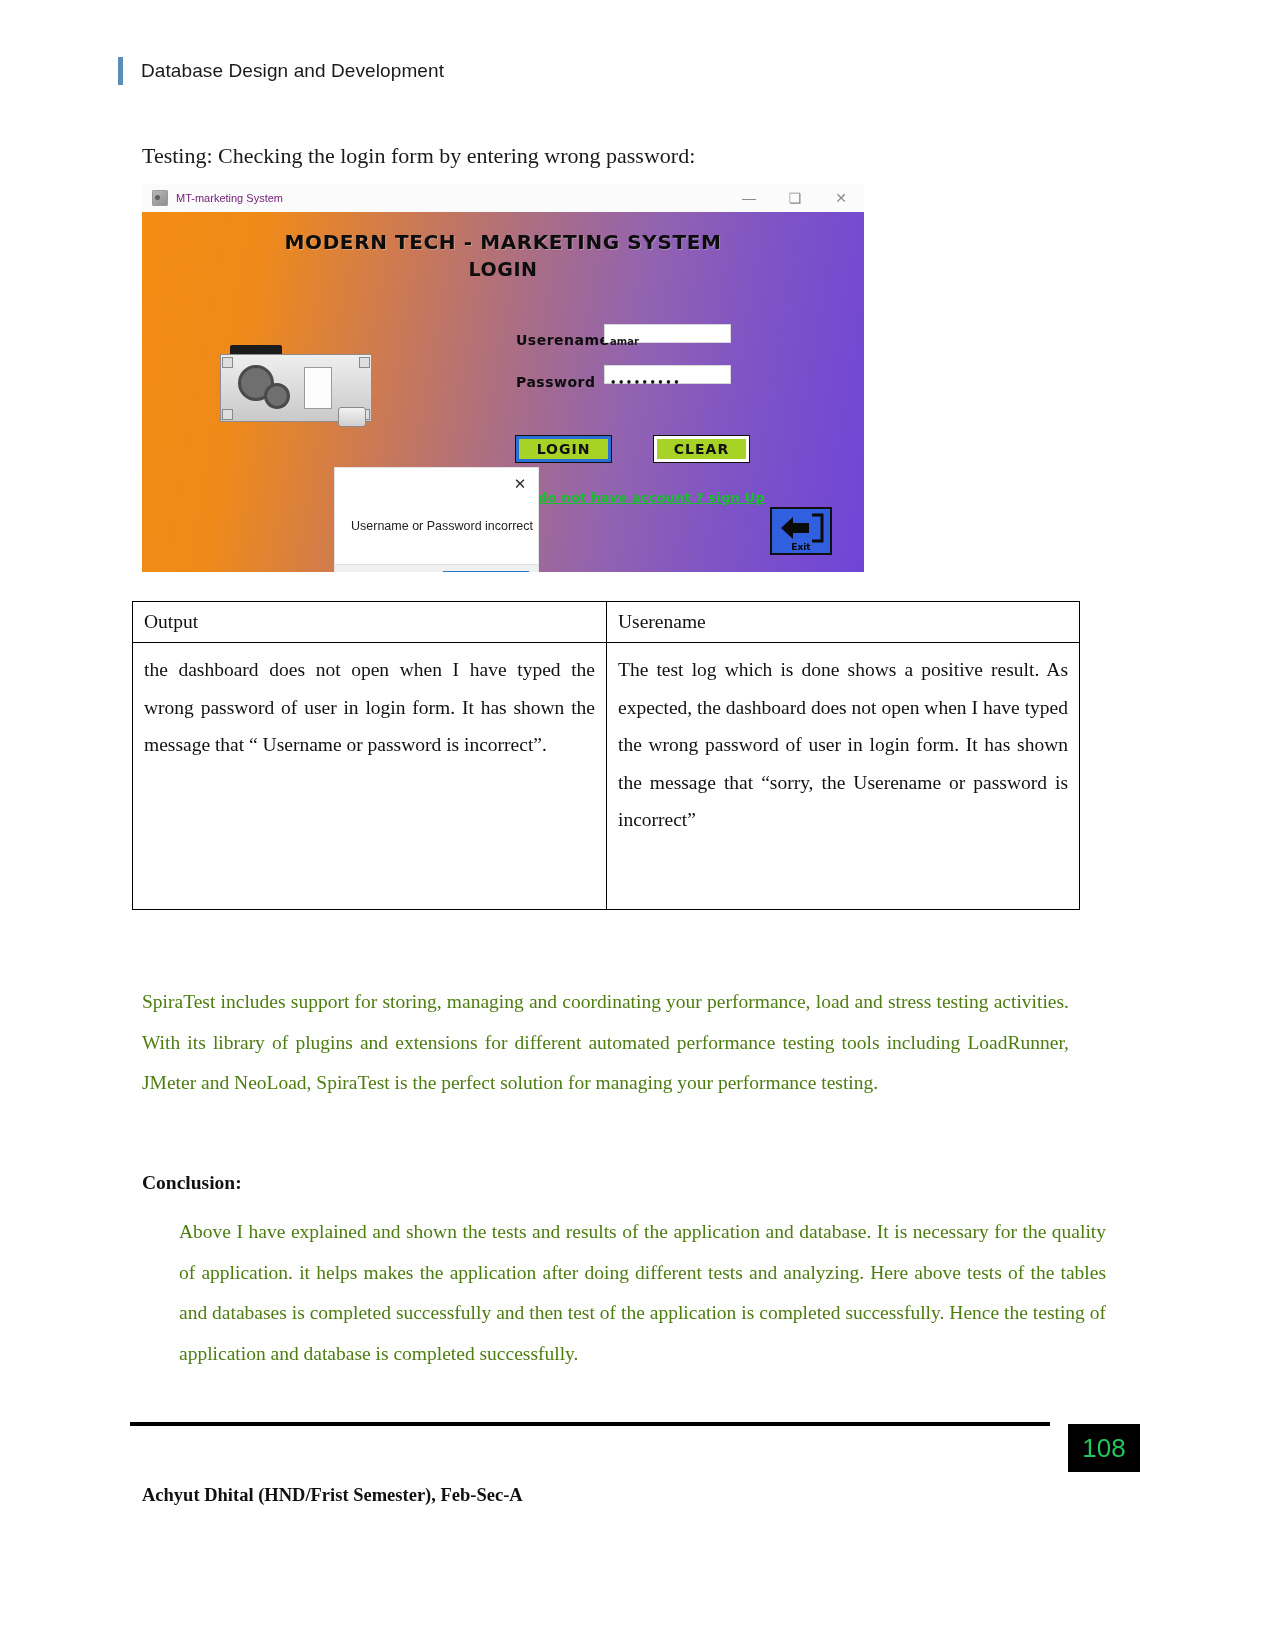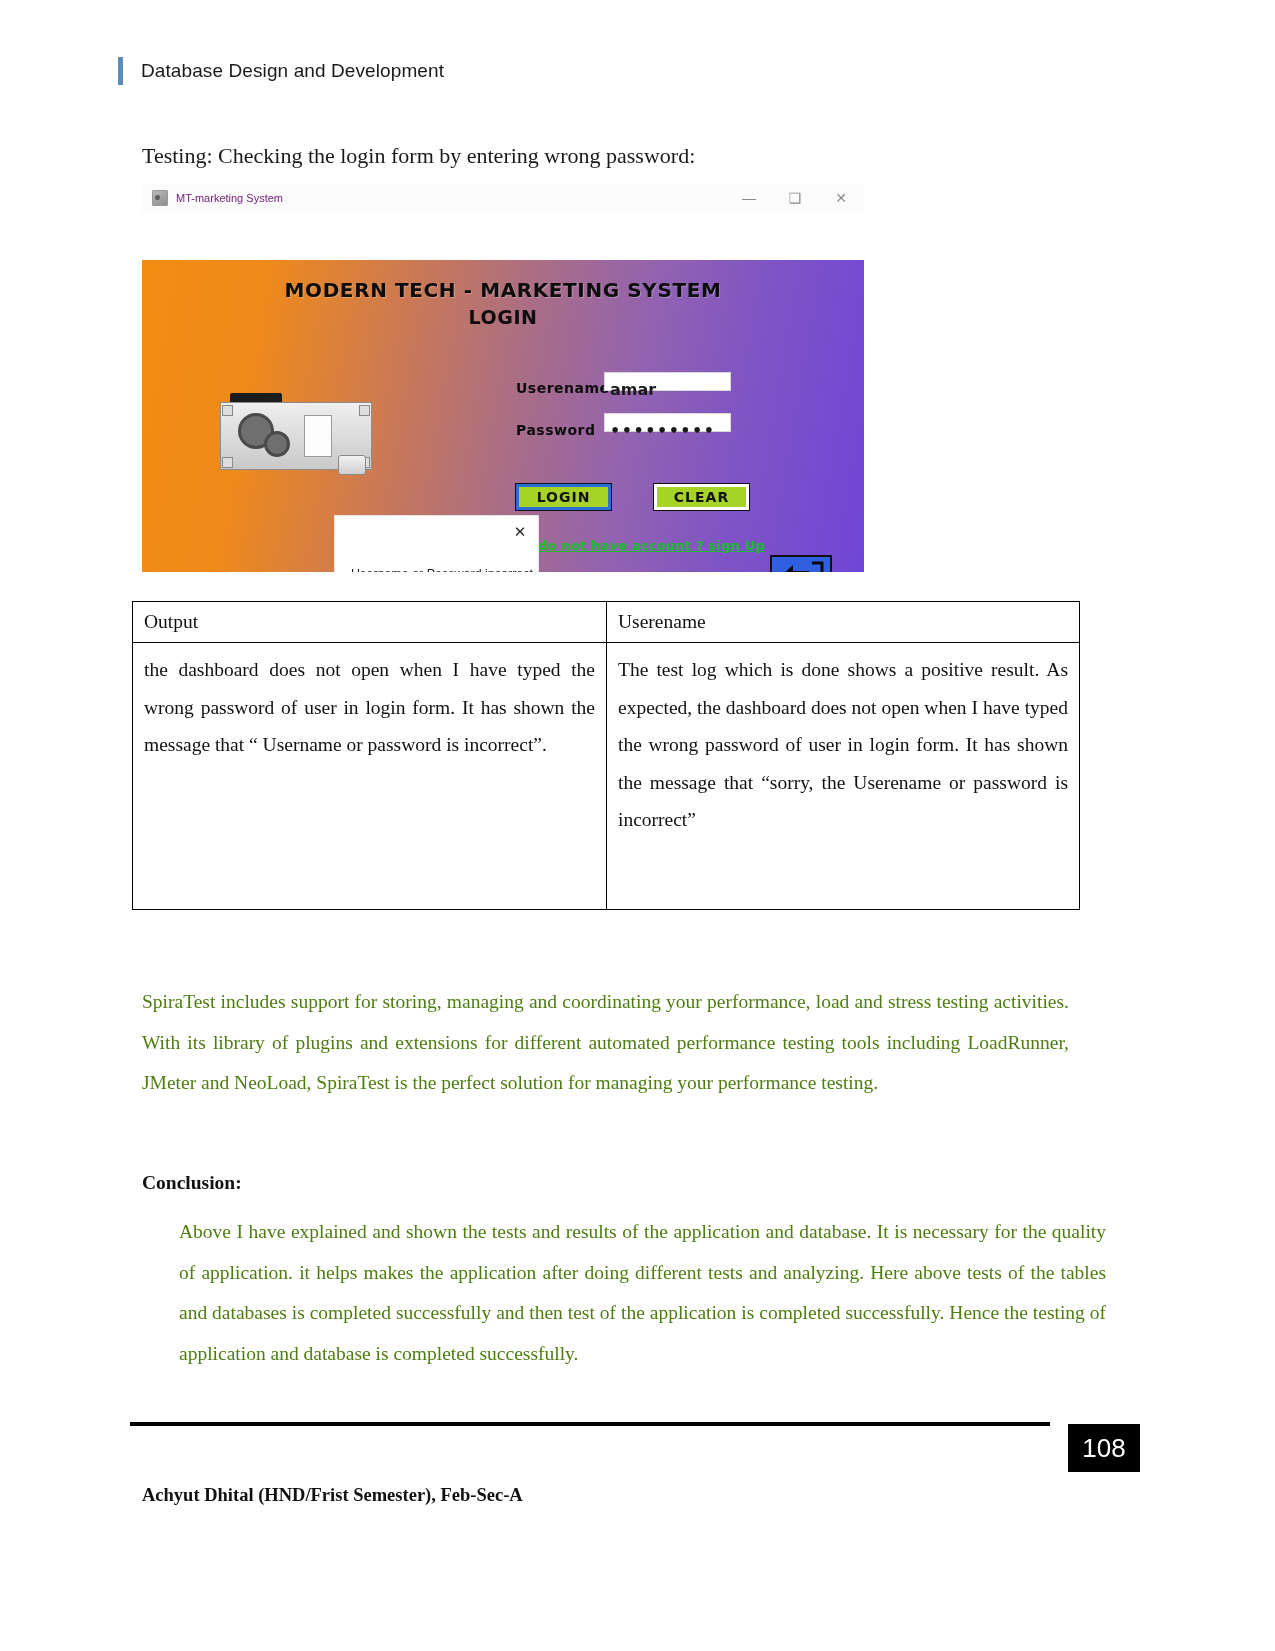--- a/index.html
+++ b/index.html
@@ -113,21 +113,20 @@
     height: 360px;
     background:
       linear-gradient(100deg,
         #f28c12 0%,
         #ef8a1a 16%,
         #cd7a52 34%,
         #ab6e83 50%,
         #9263b0 66%,
         #8054c4 80%,
         #6f45d8 100%);
-    margin-top: 48px;
   }
 
   #app-title-1 {
     position: absolute;
     top: 18px;
     left: 0; right: 0;
     text-align: center;
     font-family: "DejaVu Sans", sans-serif;
     font-weight: bold;
     font-size: 20px;
@@ -153,21 +152,21 @@
     font-weight: bold;
     font-size: 14px;
     color: #0d0d0d;
     letter-spacing: 0.5px;
   }
   .form-input {
     position: absolute;
     background: #ffffff;
     border: 1px solid #d8d8d8;
     font-family: "DejaVu Sans", sans-serif;
-    font-size: 16px;
+    font-size: 10px;
     font-weight: bold;
     color: #1a1a1a;
     padding: 16px 0 0 5px;
     display: flex;
     align-items: center;
     box-sizing: border-box;
   }
 
   #label-username { left: 374px; top: 120px; }
   #input-username { left: 462px; top: 112px; width: 127px; height: 19px; }
@@ -419,21 +418,21 @@
     height: 4px;
     background: #000000;
   }
   #page-number-box {
     position: absolute;
     left: 1068px;
     top: 1424px;
     width: 72px;
     height: 48px;
     background: #000000;
-    color: #ffffff;
+    color: #22c55e;
     display: flex;
     align-items: center;
     justify-content: center;
     font-size: 26px;
     font-family: "Liberation Sans", sans-serif;
   }
   #footer-author {
     position: absolute;
     left: 142px;
     top: 1485px;

